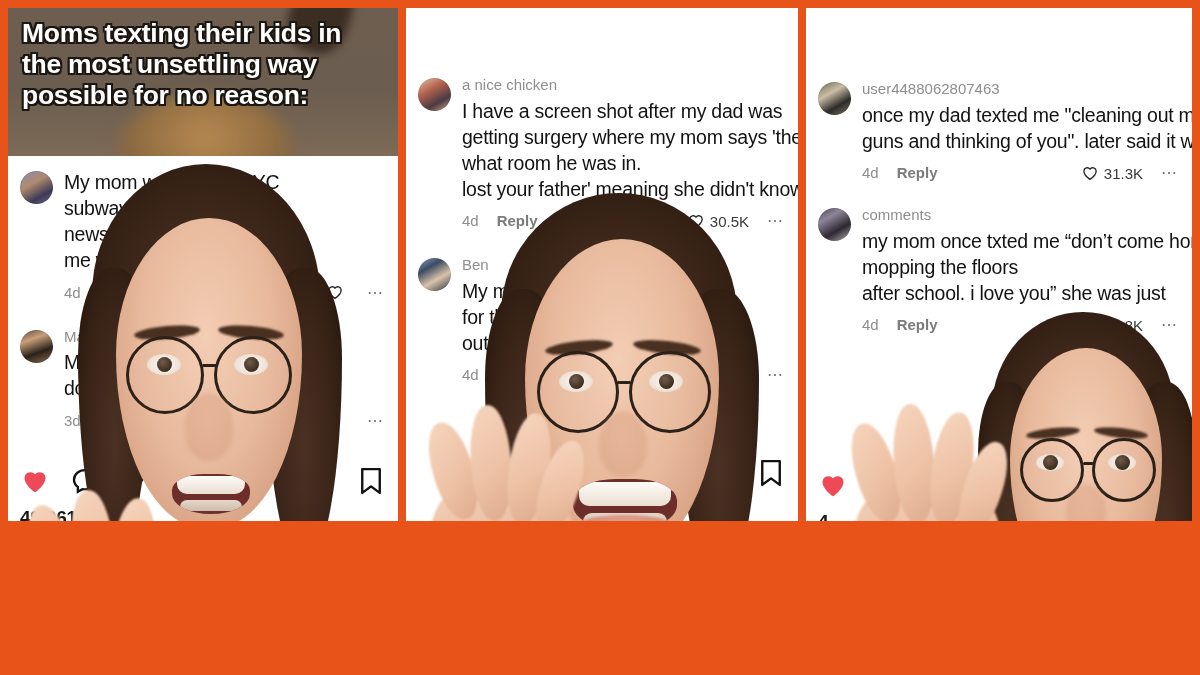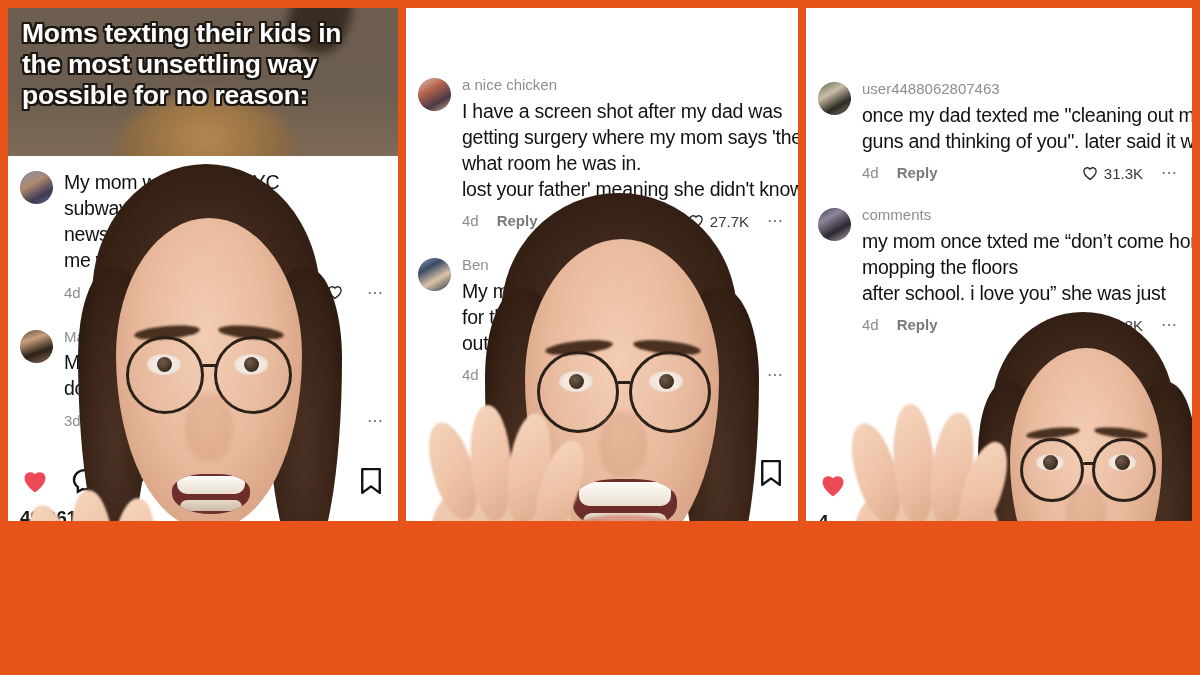--- a/index.html
+++ b/index.html
@@ -415,21 +415,21 @@
             <div class="ctext">what room he was in.</div>
             <div class="ctext">lost your father' meaning she didn't know</div>
             <div class="cmeta">
               <span>4d</span>
               <span class="reply">Reply</span>
               <span class="spacer"></span>
               <span class="likebox">
                 <svg viewBox="0 0 24 24" fill="none" stroke="#262626" stroke-width="1.8">
                     <path d="M12 20.5S3.8 15 3.8 9.4A4.6 4.6 0 0 1 12 6.8a4.6 4.6 0 0 1 8.2 2.6C20.2 15 12 20.5 12 20.5z"></path>
                   </svg>
-                <span>27.7K</span>
+                <span>30.5K</span>
               </span>
               <span class="menu-dots">⋯</span>
             </div>
           </div>
         </div>
 
         <div class="comment" style="padding-top:22px;">
           <div class="avatar av-d"></div>
           <div class="cbody">
             <div class="cname">Ben</div>

